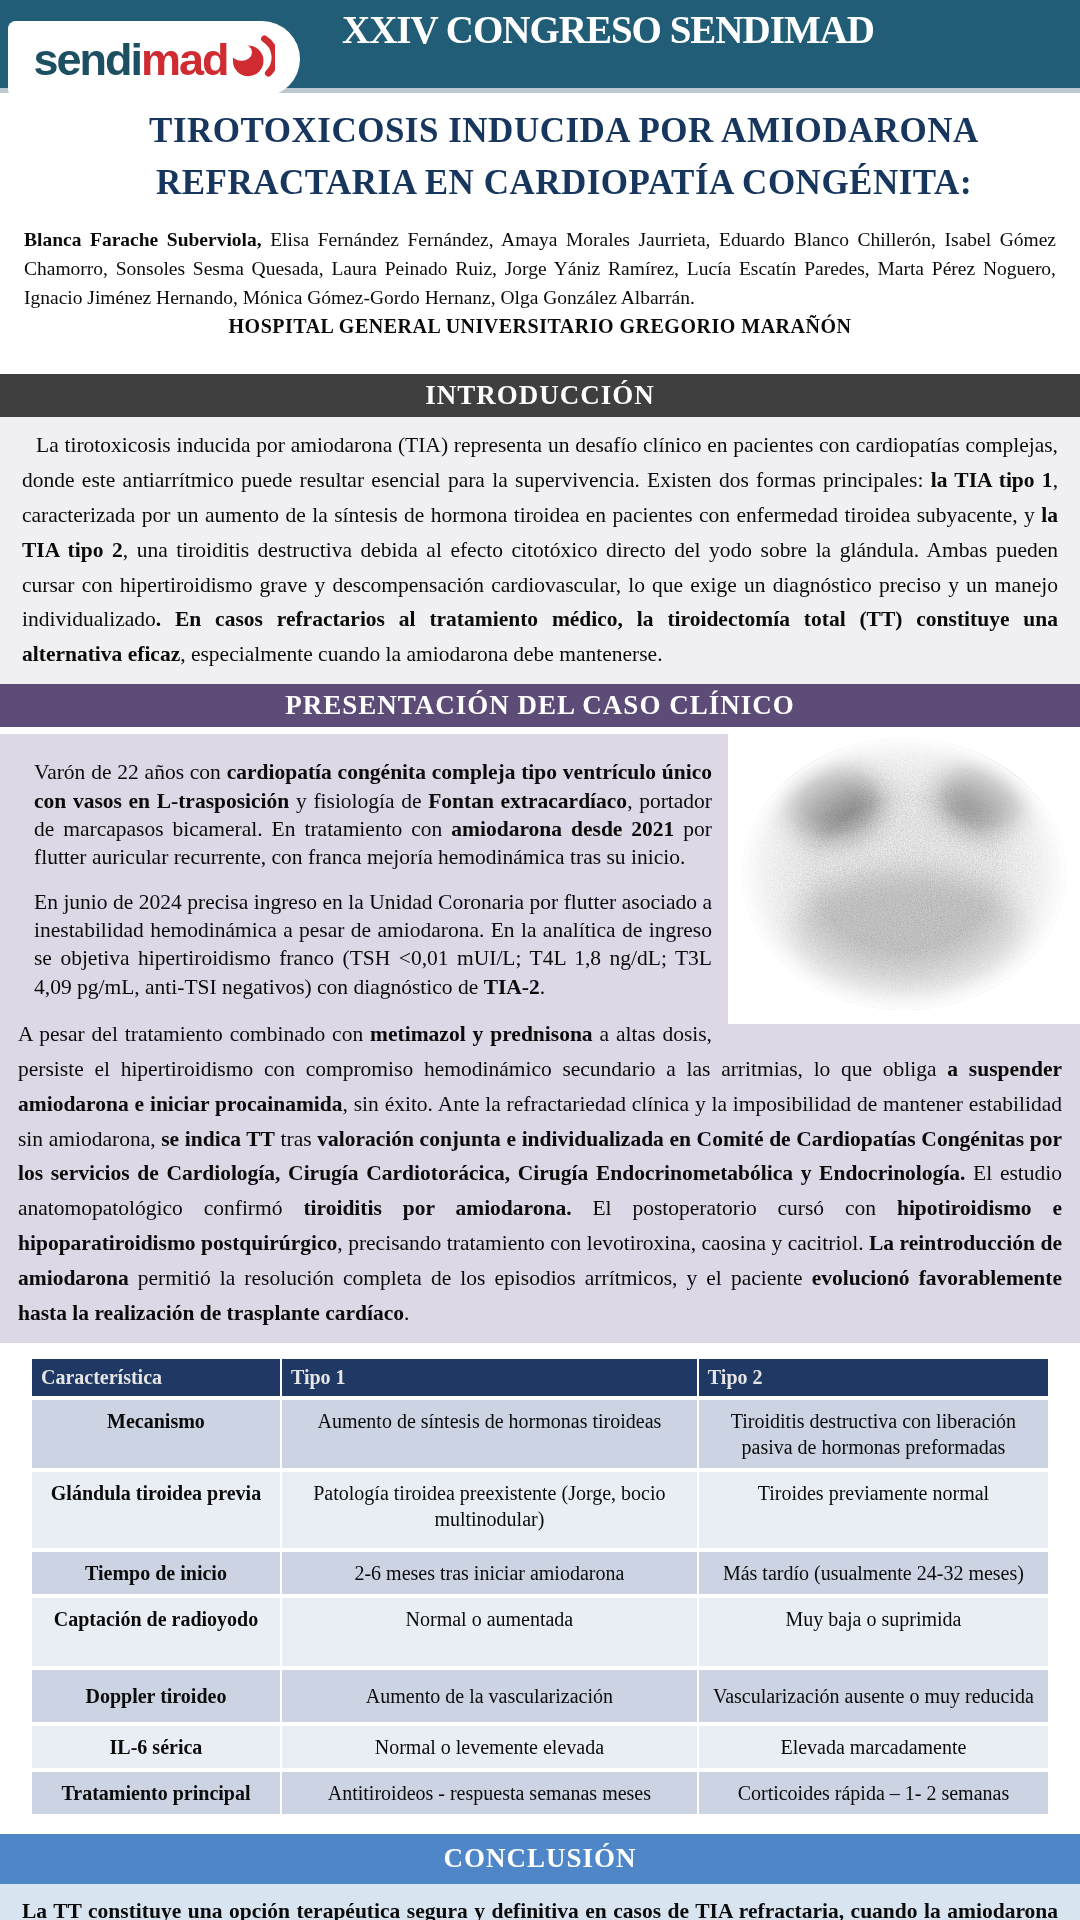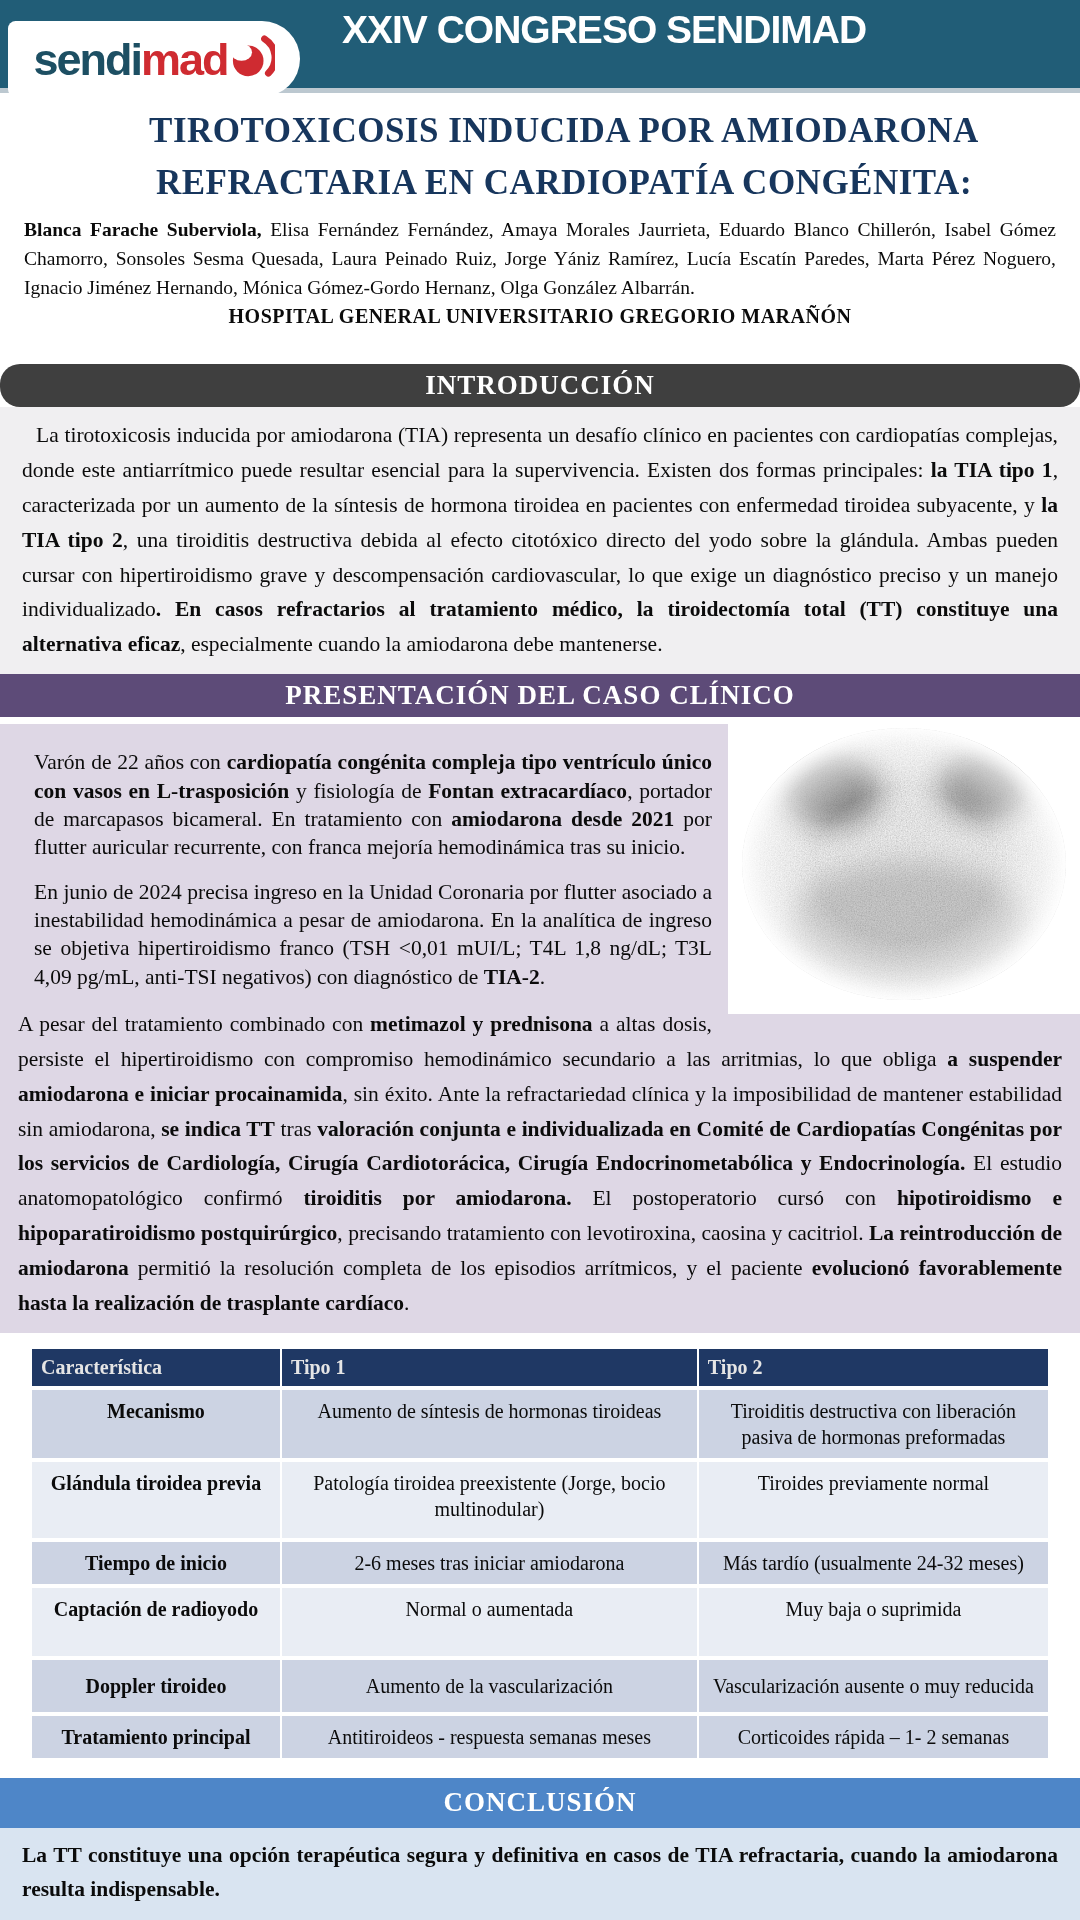--- a/index.html
+++ b/index.html
@@ -25,41 +25,41 @@
     border-radius:8px 40px 40px 8px;display:flex;align-items:center;justify-content:center;
   }
   .logo-word{
     font-family:"Liberation Sans", sans-serif;font-weight:bold;font-size:45px;
     letter-spacing:-2px;line-height:1;
   }
   .logo-sendi{color:var(--logo-teal);}
   .logo-mad{color:var(--logo-red);}
   .logo-icon{margin-left:3px;display:inline-block;}
   .header-titles{
-    position:absolute;left:342px;top:9px;color:#fff;font-family:Liberation Sans, sans-serif;
+    position:absolute;left:342px;top:9px;color:#fff;font-family:Liberation Serif, serif;
   }
   .congress-title{font-size:39px;font-weight:bold;letter-spacing:-1px;line-height:1.1;}
   .congress-subtitle{font-size:22px;font-weight:bold;font-style:italic;margin-top:3px;letter-spacing:-0.5px;}
   
   .title-block{
-    margin:12px auto 6px;text-align:center;color:var(--title-navy);
+    margin:12px auto 16px;text-align:center;color:var(--title-navy);
     font-weight:bold;font-size:35px;line-height:1.48;letter-spacing:0.5px;padding-left:48px;
   }
   .authors{
     width:1032px;margin:6px auto 0;font-size:19.5px;line-height:1.5;text-align:justify;
   }
   .affiliation{
     text-align:center;font-weight:bold;font-size:20px;margin-top:3px;letter-spacing:0.5px;
   }
   
   .section-bar{
     height:43px;display:flex;align-items:center;justify-content:center;
     color:#fff;font-weight:bold;font-size:27px;letter-spacing:1px;
   }
-  .bar-intro{background:var(--intro-bar-gray);margin-top:36px;border-radius:20px;}
+  .bar-intro{background:var(--intro-bar-gray);margin-top:36px;}
   .bar-caso{background:var(--case-bar-purple);}
   .bar-conclusion{background:var(--conclusion-bar-blue);margin-top:16px;height:50px;}
   
   .intro-body{
     background:var(--intro-bg);padding:11px 22px 12px;font-size:21.5px;line-height:1.62;
     text-align:justify;text-indent:14px;
   }
   .caso-body{
     background:var(--case-bg-lavender);margin-top:7px;padding:8px 18px 12px;overflow:hidden;
   }
@@ -194,20 +194,25 @@
         <tr class="band-b row-3">
           <td>Captación de radioyodo</td>
           <td>Normal o aumentada</td>
           <td>Muy baja o suprimida</td>
         </tr>
         <tr class="band-a row-4">
           <td>Doppler tiroideo</td>
           <td>Aumento de la vascularización</td>
           <td>Vascularización ausente o muy reducida</td>
         </tr>
+        <tr class="band-b row-5">
+          <td>IL-6 sérica</td>
+          <td>Normal o levemente elevada</td>
+          <td>Elevada marcadamente</td>
+        </tr>
         <tr class="band-a row-6">
           <td>Tratamiento principal</td>
           <td>Antitiroideos  - respuesta semanas meses</td>
           <td>Corticoides rápida – 1- 2 semanas</td>
         </tr>
       </tbody>
   </table>
 </div>
 
 <div class="section-bar bar-conclusion">CONCLUSIÓN</div>

